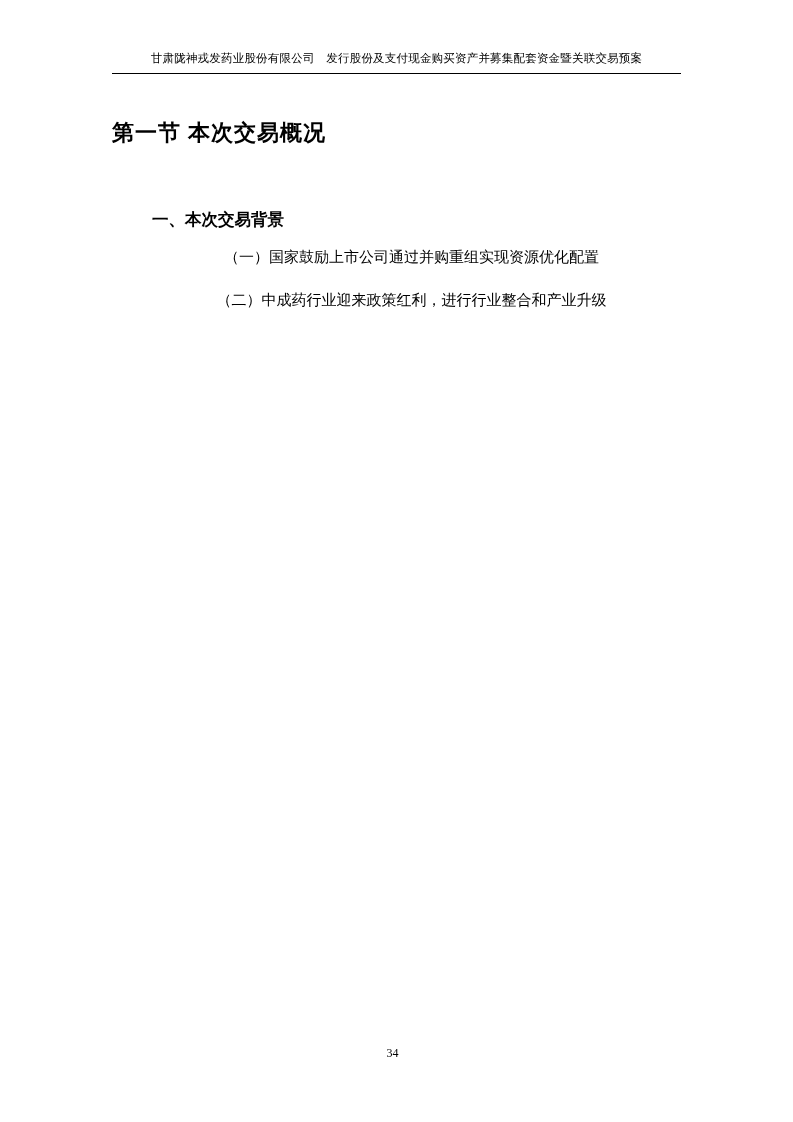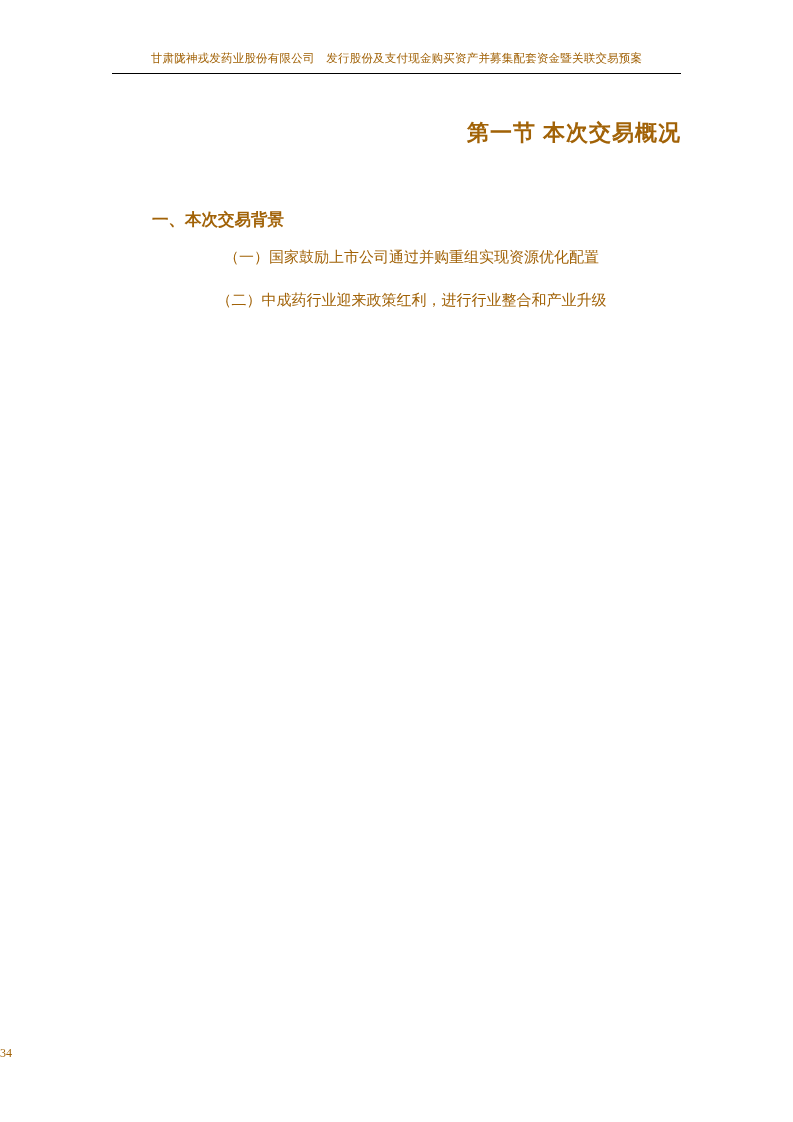--- a/index.html
+++ b/index.html
@@ -5,21 +5,21 @@
   html, body {
     margin: 0;
     padding: 0;
     background: #ffffff;
   }
   .page {
     position: relative;
     width: 793px;
     height: 1122px;
     background: #ffffff;
-    color: #a16207;
+    color: #000000;
     font-family: "Liberation Serif", "DejaVu Serif", serif;
     overflow: hidden;
     box-sizing: border-box;
   }
   .content {
     padding: 50px 112px 0 112px;
     box-sizing: border-box;
   }
   .running-header {
     font-size: 11.5px;
@@ -29,21 +29,21 @@
     padding-bottom: 7px;
     border-bottom: 1.5px solid #000000;
     white-space: nowrap;
   }
   .chapter-title {
     margin-top: 44px;
     font-family: "Liberation Sans", "DejaVu Sans", sans-serif;
     font-weight: bold;
     font-size: 22px;
     line-height: 30px;
-    text-align: right;
+    text-align: left;
     letter-spacing: 1px;
   }
   .section-heading {
     margin-top: 60px;
     font-family: "Liberation Sans", "DejaVu Sans", sans-serif;
     font-weight: bold;
     font-size: 16.5px;
     line-height: 23px;
     text-indent: 40px;
   }
@@ -59,20 +59,21 @@
     font-size: 15px;
     line-height: 33px;
     text-indent: 2em;
     text-align: justify;
   }
   .page-footer {
     position: absolute;
     left: 0;
     right: 8px;
     bottom: 62px;
+    text-align: center;
     font-size: 12px;
     line-height: 14px;
     font-family: Liberation Serif, serif;
   }
 </style>
 </head>
 <body>
 
 <div class="page">
   <div class="content">

